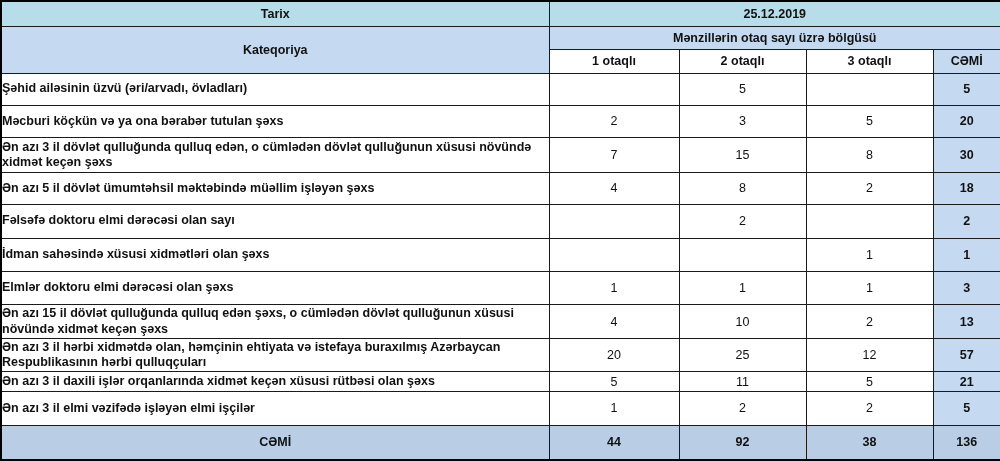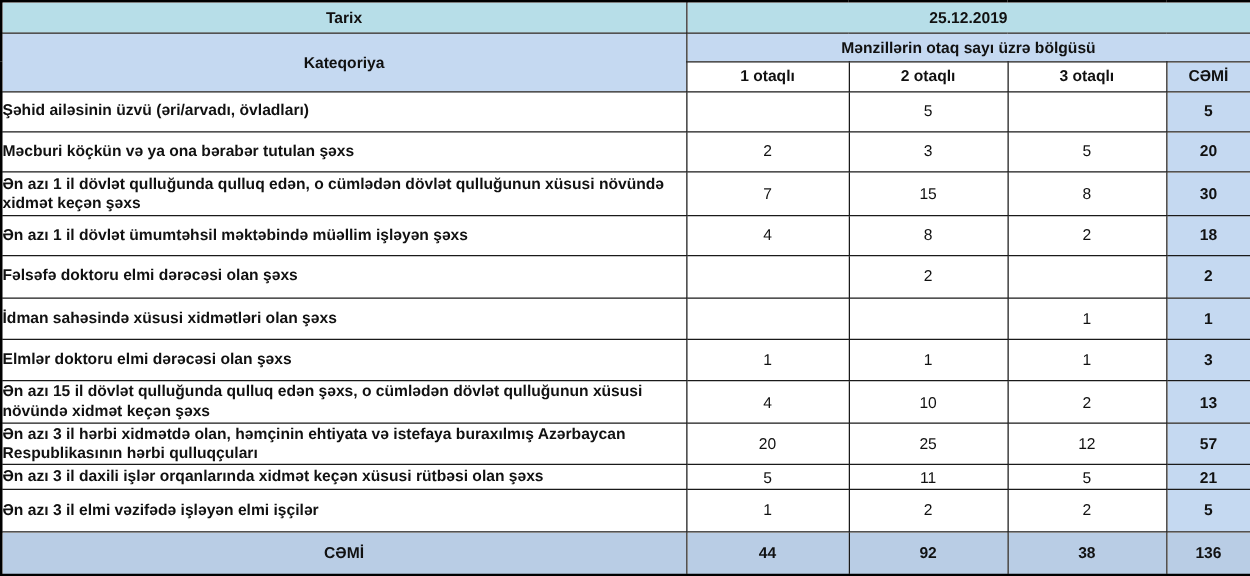--- a/index.html
+++ b/index.html
@@ -101,35 +101,35 @@
       <td class="num total">5</td>
     </tr>
     <tr style="height:31px">
       <td class="cat">Məcburi köçkün və ya ona bərabər tutulan şəxs</td>
       <td class="num">2</td>
       <td class="num">3</td>
       <td class="num">5</td>
       <td class="num total">20</td>
     </tr>
     <tr style="height:34px">
-      <td class="cat">Ən azı 1 il dövlət qulluğunda qulluq edən, o cümlədən dövlət qulluğunun xüsusi növündə xidmət keçən şəxs</td>
+      <td class="cat">Ən azı 3 il dövlət qulluğunda qulluq edən, o cümlədən dövlət qulluğunun xüsusi növündə xidmət keçən şəxs</td>
       <td class="num">7</td>
       <td class="num">15</td>
       <td class="num">8</td>
       <td class="num total">30</td>
     </tr>
     <tr style="height:30px">
-      <td class="cat">Ən azı 1 il dövlət ümumtəhsil məktəbində müəllim işləyən şəxs</td>
+      <td class="cat">Ən azı 5 il dövlət ümumtəhsil məktəbində müəllim işləyən şəxs</td>
       <td class="num">4</td>
       <td class="num">8</td>
       <td class="num">2</td>
       <td class="num total">18</td>
     </tr>
     <tr style="height:33px">
-      <td class="cat">Fəlsəfə doktoru elmi dərəcəsi olan şəxs</td>
+      <td class="cat">Fəlsəfə doktoru elmi dərəcəsi olan sayı</td>
       <td class="num"></td>
       <td class="num">2</td>
       <td class="num"></td>
       <td class="num total">2</td>
     </tr>
     <tr style="height:32px">
       <td class="cat">İdman sahəsində xüsusi xidmətləri olan şəxs</td>
       <td class="num"></td>
       <td class="num"></td>
       <td class="num">1</td>

